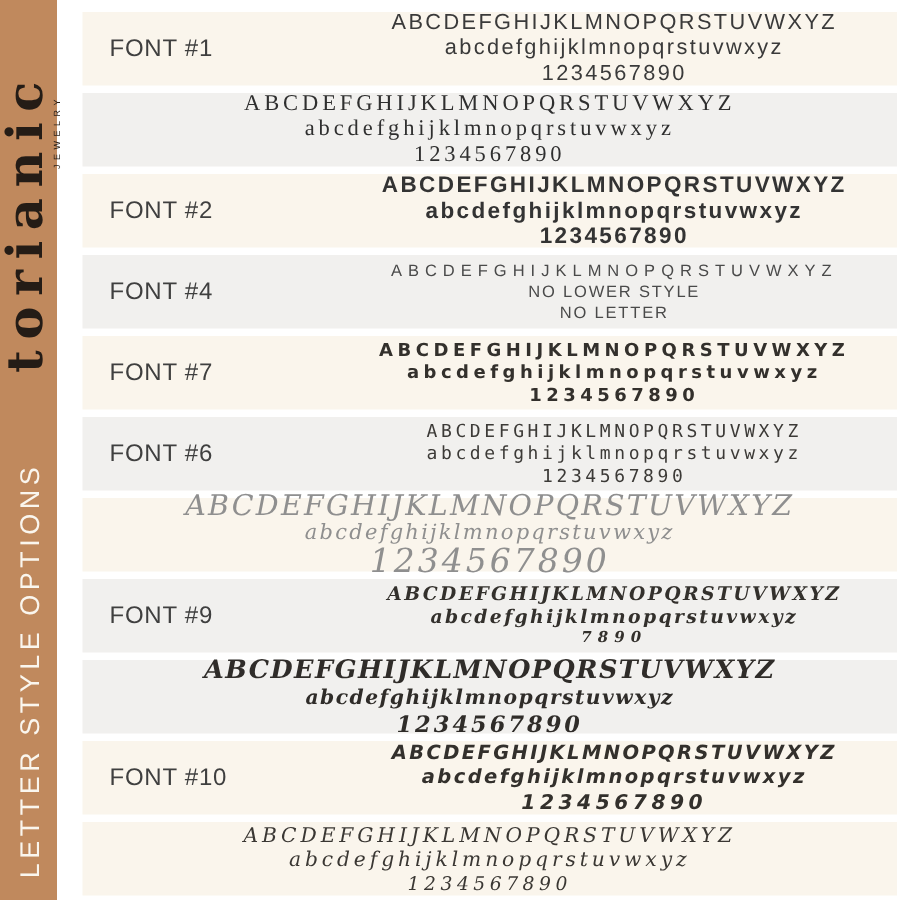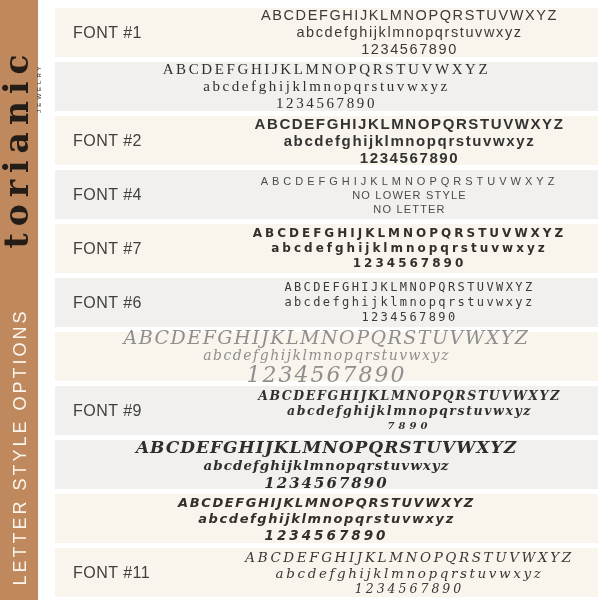--- a/index.html
+++ b/index.html
@@ -176,29 +176,29 @@
 
   <div class="row bg-gray">
     <div class="sample f9">
           <div class="sline line1">ABCDEFGHIJKLMNOPQRSTUVWXYZ</div>
           <div class="sline line2">abcdefghijklmnopqrstuvwxyz</div>
           <div class="sline line3">1234567890</div>
         </div>
   </div>
 
   <div class="row bg-cream">
+    <div class="flabel">FONT #10</div>
     <div class="sample f10">
           <div class="sline line1">ABCDEFGHIJKLMNOPQRSTUVWXYZ</div>
           <div class="sline line2">abcdefghijklmnopqrstuvwxyz</div>
           <div class="sline line3">1234567890</div>
         </div>
   </div>
 
   <div class="row bg-cream">
-    <div class="flabel">FONT #11</div>
     <div class="sample f11">
           <div class="sline line1">ABCDEFGHIJKLMNOPQRSTUVWXYZ</div>
           <div class="sline line2">abcdefghijklmnopqrstuvwxyz</div>
           <div class="sline line3">1234567890</div>
         </div>
   </div>
 </div>
 
 </div>
 

